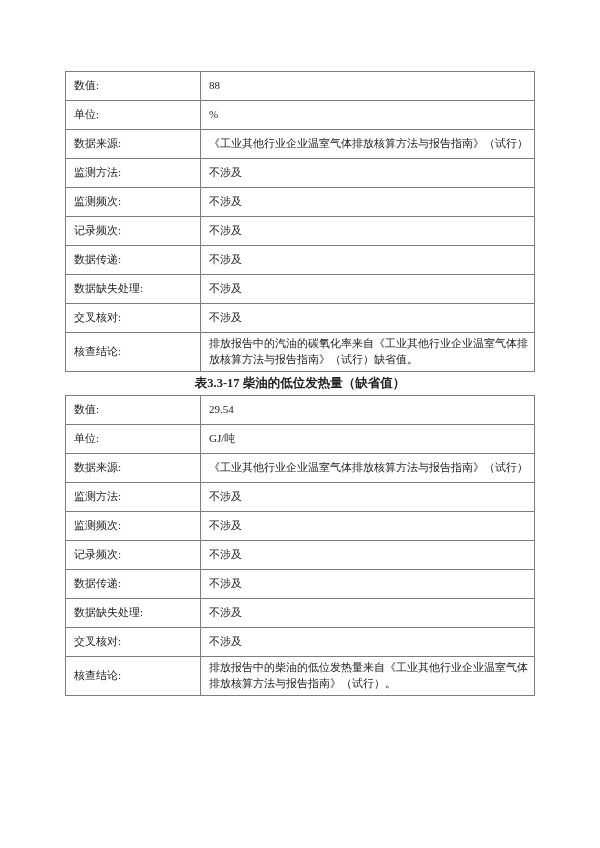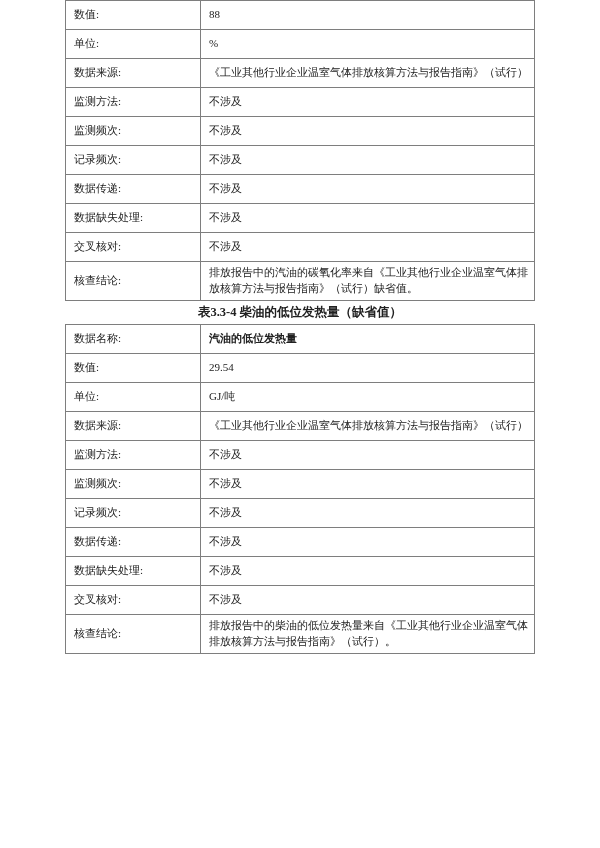--- a/index.html
+++ b/index.html
@@ -11,20 +11,21 @@
   .page {
     position: relative;
     width: 600px;
     height: 848px;
     background: #ffffff;
     font-family: "Liberation Serif", "DejaVu Serif", serif;
     color: #212121;
     overflow: hidden;
   }
   .content {
+    padding-top: 71px;
   }
   table.kv-table {
     border-collapse: collapse;
     margin: 0 auto;
     width: 469px;
     table-layout: fixed;
   }
   table.kv-table td {
     border: 1px solid #7e7e7e;
     font-size: 11px;
@@ -105,28 +106,24 @@
             <td class="label-cell">交叉核对:</td>
             <td class="value-cell">不涉及</td>
           </tr>
           <tr>
             <td class="label-cell">核查结论:</td>
             <td class="value-cell">排放报告中的汽油的碳氧化率来自《工业其他行业企业温室气体排放核算方法与报告指南》（试行）缺省值。</td>
           </tr>
         </tbody>
     </table>
 
-    <div class="caption">表3.3-4 柴油的低位发热量（缺省值）</div>
+    <div class="caption">表3.3-17 柴油的低位发热量（缺省值）</div>
 
     <table class="kv-table">
       <tbody>
-          <tr>
-            <td class="label-cell">数据名称:</td>
-            <td class="value-cell bold">汽油的低位发热量</td>
-          </tr>
           <tr>
             <td class="label-cell">数值:</td>
             <td class="value-cell">29.54</td>
           </tr>
           <tr>
             <td class="label-cell">单位:</td>
             <td class="value-cell">GJ/吨</td>
           </tr>
           <tr>
             <td class="label-cell">数据来源:</td>

